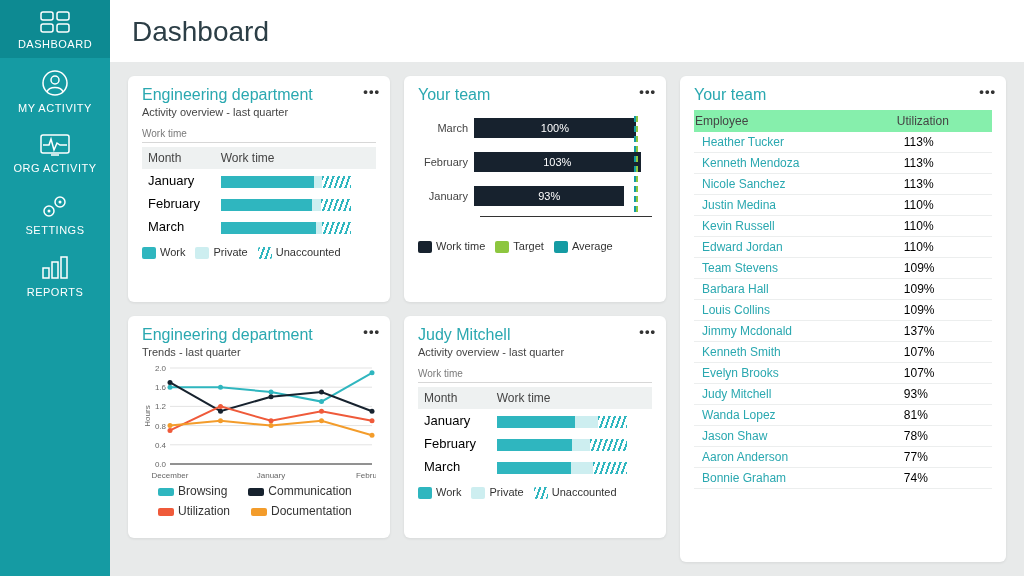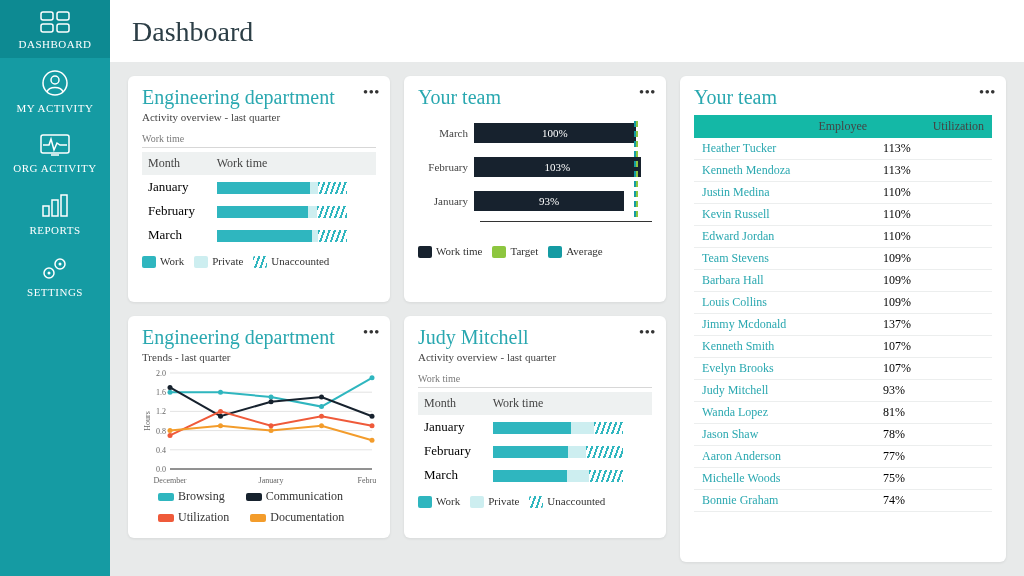--- a/index.html
+++ b/index.html
@@ -1,31 +1,31 @@
 <!DOCTYPE html>
 <html><head>
 <meta charset="utf-8">
 <style>
   * { box-sizing: border-box; margin: 0; padding: 0; }
   html, body { width: 1024px; height: 576px; font-family: "Segoe UI", "Helvetica Neue", Arial, sans-serif; background:#e8eaea; overflow:hidden; }
-  .app { display:flex; width:100%; height:100%;font-family:Liberation Serif, serif; }
+  .app { display:flex; width:100%; height:100%; }
   .sidebar { width:110px; background:#159ba3; color:#fff; display:flex; flex-direction:column; align-items:center; }
   .side-item { width:100%; padding:10px 0 8px; text-align:center; font-size:11px; letter-spacing:.5px; cursor:pointer; }
   .side-item.active { background:#0d8a92; }
   .side-item svg { display:block; margin:0 auto 4px; }
   .side-label { font-weight:500; }
   .main { flex:1; display:flex; flex-direction:column; }
   .titlebar { background:#fff; padding:16px 22px 14px; }
   .page-title { font-size:28px; font-weight:300; color:#2c3e46; }
   .content { flex:1; padding:14px 18px 14px; overflow:hidden; }
   .grid { display:flex; gap:14px; height:100%; }
   .colA, .colB { display:flex; flex-direction:column; gap:14px; width:262px; }
   .colC { flex:1; }
   .card { background:#fff; border-radius:6px; box-shadow:0 1px 3px rgba(0,0,0,.08); padding:10px 14px 10px; position:relative; }
-  .card-title { color:#2aa8b0; font-size:20px; font-weight:500; }
+  .card-title { color:#2aa8b0; font-size:16px; font-weight:500; }
   .card-sub { color:#444; font-size:11px; margin-top:2px; }
   .card .more { position:absolute; top:8px; right:10px; color:#333; font-weight:700; letter-spacing:1px; cursor:pointer; font-size:13px;}
   .section-tab { font-size:10px; color:#7a7a7a; border-bottom:1px solid #d7d7d7; padding:4px 0 3px; margin-top:6px; }
   .tbl { width:100%; border-collapse:collapse; margin-top:4px; font-size:13px; }
   .tbl th { text-align:left; font-weight:400; color:#444; background:#eef1f1; padding:4px 6px; font-size:12px;}
   .tbl td { padding:4px 6px; vertical-align:middle; }
   .bar-wrap { position:relative; width:130px; height:12px; display:inline-block; vertical-align:middle; }
   .bar-work { position:absolute; left:0; top:0; height:100%; background:#2fb6bf; }
   .bar-private { position:absolute; top:0; height:100%; background:#cdeef0; }
   .bar-unacc { position:absolute; top:0; height:100%;
@@ -47,21 +47,21 @@
   .hbar-axis { margin-left:62px; border-top:1px solid #333; height:1px;}
   .target-line { position:absolute; top:2px; bottom:20px; border-left:2px dashed #8dc63f; }
   .avg-line { position:absolute; top:2px; bottom:20px; border-left:2px dashed #159ba3; }
   
   .line-chart-wrap { margin-top:6px; }
   .line-chart-wrap svg { display:block; }
   .lc-legend { display:flex; flex-wrap:wrap; gap:6px 21px; font-size:12px; color:#333; margin-top:2px; margin-left:16px;}
   .lc-legend span.sw { width:16px; height:8px; display:inline-block; margin-right:4px; border-radius:2px; vertical-align:middle;}
   
   .etbl { width:100%; border-collapse:collapse; font-size:12px; margin-top:6px;}
-  .etbl th { text-align:right; background:#14b8a6; color:#444; font-weight:400; padding:4px 8px;}
+  .etbl th { text-align:left; background:#86efac; color:#444; font-weight:400; padding:4px 1px;}
   .etbl td { padding:3px 8px; border-bottom:1px solid #eceeee;}
   .etbl td.emp { color:#2aa8b0; }
   .colC .card { height:100%; }
   .h-226 { height:226px; }
   .h-222 { height:222px; }
 </style>
 </head>
 <body>
 
 <div class="app">
@@ -87,34 +87,34 @@
     <div class="side-item">
       <svg width="36" height="26">
         <rect x="4" y="3" width="28" height="18" rx="2" fill="none" stroke="#fff" stroke-width="1.5"></rect>
         <polyline points="6,13 12,13 14,7 17,18 20,11 23,13 30,13" fill="none" stroke="#fff" stroke-width="1.5"></polyline>
         <line x1="14" y1="23" x2="22" y2="23" stroke="#fff" stroke-width="1.5"></line>
       </svg>
       <div class="side-label">ORG ACTIVITY</div>
     </div>
     <div class="side-item">
       <svg width="34" height="28">
-        <rect x="5" y="14" width="6" height="10" fill="none" stroke="#fff" stroke-width="1.5"></rect>
-        <rect x="14" y="8" width="6" height="16" fill="none" stroke="#fff" stroke-width="1.5"></rect>
-        <rect x="23" y="3" width="6" height="21" fill="none" stroke="#fff" stroke-width="1.5"></rect>
-      </svg>
-      <div class="side-label">REPORTS</div>
-    </div>
-    <div class="side-item">
-      <svg width="34" height="28">
         <circle cx="22" cy="10" r="5" fill="none" stroke="#fff" stroke-width="1.5"></circle>
         <circle cx="22" cy="10" r="1.5" fill="#fff"></circle>
         <circle cx="11" cy="19" r="5" fill="none" stroke="#fff" stroke-width="1.5"></circle>
         <circle cx="11" cy="19" r="1.5" fill="#fff"></circle>
       </svg>
       <div class="side-label">SETTINGS</div>
+    </div>
+    <div class="side-item">
+      <svg width="34" height="28">
+        <rect x="5" y="14" width="6" height="10" fill="none" stroke="#fff" stroke-width="1.5"></rect>
+        <rect x="14" y="8" width="6" height="16" fill="none" stroke="#fff" stroke-width="1.5"></rect>
+        <rect x="23" y="3" width="6" height="21" fill="none" stroke="#fff" stroke-width="1.5"></rect>
+      </svg>
+      <div class="side-label">REPORTS</div>
     </div>
   </nav>
 
   <div class="main">
     <div class="titlebar">
       <div class="page-title">Dashboard</div>
     </div>
 
     <div class="content">
       <div class="grid">
@@ -333,20 +333,24 @@
               <tbody id="teamStatsBody">
                   <tr>
      <td class="emp">Heather Tucker</td>
      <td>113%</td>
    </tr>
                   <tr>
      <td class="emp">Kenneth Mendoza</td>
      <td>113%</td>
    </tr>
                   <tr>
+     <td class="emp">Nicole Sanchez</td>
+     <td>113%</td>
+   </tr>
+                  <tr>
      <td class="emp">Justin Medina</td>
      <td>110%</td>
    </tr>
                   <tr>
      <td class="emp">Kevin Russell</td>
      <td>110%</td>
    </tr>
                   <tr>
      <td class="emp">Edward Jordan</td>
      <td>110%</td>
@@ -383,24 +387,20 @@
      <td class="emp">Wanda Lopez</td>
      <td>81%</td>
    </tr>
                   <tr>
      <td class="emp">Jason Shaw</td>
      <td>78%</td>
    </tr>
                   <tr>
      <td class="emp">Aaron Anderson</td>
      <td>77%</td>
-   </tr>
-                  <tr>
-     <td class="emp">Michelle Woods</td>
-     <td>75%</td>
    </tr>
                   <tr>
      <td class="emp">Bonnie Graham</td>
      <td>74%</td>
    </tr>
                 </tbody>
             </table>
           </div>
         </div>
 

